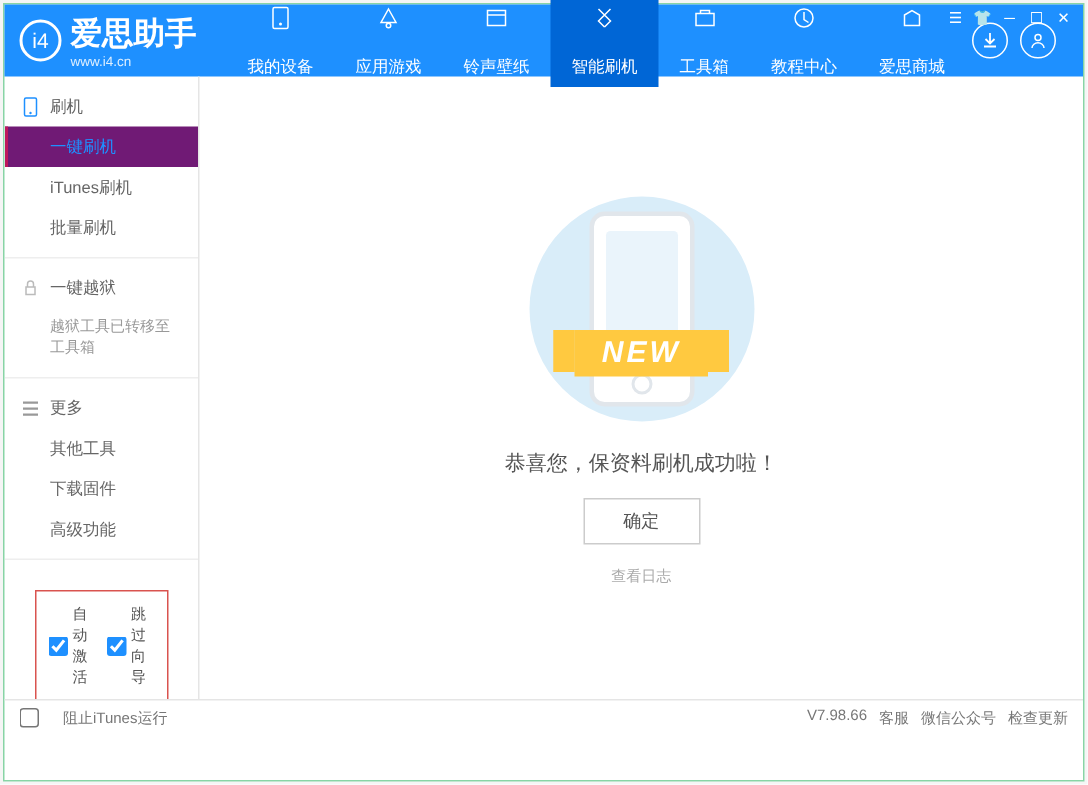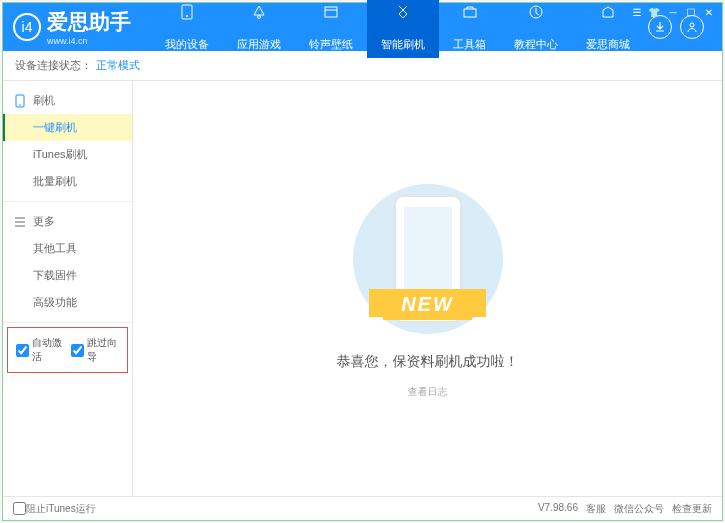--- a/index.html
+++ b/index.html
@@ -21,41 +21,41 @@
 .circ-btn{width:24px;height:24px;border:1.5px solid #fff;border-radius:50%;display:flex;align-items:center;justify-content:center;cursor:pointer}
 .status-bar{height:30px;border-bottom:1px solid #e5e5e5;display:flex;align-items:center;padding:0 12px;font-size:11px;color:#666}
 .status-val{color:#1e90ff;margin-left:4px}
 .body{display:flex;height:calc(100% - 48px - 30px - 24px)}
 .sidebar{width:130px;border-right:1px solid #e5e5e5;overflow-y:auto;font-size:11px}
 .sb-group{border-bottom:1px solid #eee;padding:6px 0}
 .sb-head{display:flex;align-items:center;padding:6px 10px;color:#666;gap:6px}
 .sb-head .ico{width:14px;height:14px;display:flex;align-items:center;justify-content:center;color:#999}
 .sb-head.flash .ico{color:#1e90ff}
 .sb-item{padding:6px 10px 6px 30px;color:#666;cursor:pointer}
-.sb-item.active{background:#fef9c3;color:#1e90ff;border-left:2px solid #15803d;padding-left:28px}
+.sb-item.active{background:#701a75;color:#1e90ff;border-left:2px solid #be185d;padding-left:28px}
 .sb-note{padding:6px 10px 6px 30px;color:#999;font-size:10px;line-height:1.4}
-.sb-checks{padding:8px;border:1.5px solid #d9534f;margin:4px;display:flex;gap:7px;font-size:10px}
+.sb-checks{padding:8px;border:1.5px solid #d9534f;margin:20px;display:flex;gap:7px;font-size:10px}
 .sb-checks label{display:flex;align-items:center;gap:3px;color:#555}
 .sb-checks input{accent-color:#1e90ff}
 .device{padding:8px 10px}
 .main{flex:1;display:flex;flex-direction:column;align-items:center;justify-content:center;gap:14px}
 .illus{width:190px;height:160px;position:relative;display:flex;align-items:center;justify-content:center}
 .circle{width:150px;height:150px;background:#d9edf9;border-radius:50%;position:absolute}
 .phone{width:70px;height:130px;background:#fff;border-radius:10px;border:3px solid #e1e6eb;position:relative;z-index:1}
 .phone::before{content:"";position:absolute;top:10px;left:8px;right:8px;bottom:18px;background:#eaf4fb;border-radius:3px}
 .phone::after{content:"";position:absolute;bottom:5px;left:50%;transform:translateX(-50%);width:10px;height:10px;border:2px solid #e1e6eb;border-radius:50%}
-.ribbon{position:absolute;z-index:2;bottom:19px;background:#ffc940;color:#fff;font-weight:bold;font-size:20px;padding:4px 18px;letter-spacing:2px;font-style:italic}
+.ribbon{position:absolute;z-index:2;bottom:35px;background:#ffc940;color:#fff;font-weight:bold;font-size:20px;padding:4px 18px;letter-spacing:2px;font-style:italic}
 .ribbon::before,.ribbon::after{content:"";position:absolute;top:0;border:14px solid #ffc940;border-left-color:transparent;border-right-color:transparent}
 .ribbon::before{left:-14px;border-left:none;border-right-color:#ffc940}
 .ribbon::after{right:-14px;border-right:none;border-left-color:#ffc940}
 .msg{font-size:14px;color:#555}
 .ok-btn{padding:6px 26px;border:1px solid #ccc;background:#fff;font-size:12px;color:#555;cursor:pointer}
 .log-link{font-size:10px;color:#aaa;cursor:pointer}
 .footer{height:24px;border-top:1px solid #e5e5e5;display:flex;align-items:center;padding:0 10px;font-size:10px;color:#777}
-.footer label{display:flex;align-items:center;gap:0}
+.footer label{display:flex;align-items:center;gap:16px}
 .footer-right{margin-left:auto;display:flex;gap:8px}
 .footer-right span{cursor:pointer}
 svg{display:block}
 </style>
 </head>
 <body>
 
 <div class="window">
   <div class="titlebar">
     <div class="logo">
@@ -143,24 +143,20 @@
     </div>
     <div class="win-controls">
       <span class="win-btn">☰</span>
       <span class="win-btn">👕</span>
       <span class="win-btn">─</span>
       <span class="win-btn">☐</span>
       <span class="win-btn">✕</span>
     </div>
   </div>
 
-  <div class="status-bar">
-    <span>设备连接状态：</span>
-    <span class="status-val">正常模式</span>
-  </div>
 
   <div class="body">
     <div class="sidebar">
       <div class="sb-group">
         <div class="sb-head flash">
           <span class="ico">
               <svg width="12" height="14" viewBox="0 0 12 14">
                 <rect x="2" y="1" width="8" height="12" rx="1" stroke="#1e90ff" fill="none"></rect>
                 <circle cx="6" cy="11" r=".8" fill="#1e90ff"></circle>
               </svg>
@@ -169,20 +165,32 @@
         </div>
         <div id="flash-items">
             <div class="sb-item active">一键刷机</div>
             <div class="sb-item">iTunes刷机</div>
             <div class="sb-item">批量刷机</div>
           </div>
       </div>
       <div class="sb-group">
         <div class="sb-head">
           <span class="ico">
+              <svg width="12" height="12" viewBox="0 0 12 12">
+                <rect x="3" y="5" width="6" height="5" stroke="#bbb" fill="none"></rect>
+                <path d="M4 5V3a2 2 0 014 0v2" stroke="#bbb" fill="none"></path>
+              </svg>
+            </span>
+          <span>一键越狱</span>
+        </div>
+        <div class="sb-note">越狱工具已转移至工具箱</div>
+      </div>
+      <div class="sb-group">
+        <div class="sb-head">
+          <span class="ico">
               <svg width="12" height="10" viewBox="0 0 12 10">
                 <path d="M1 1h10M1 5h10M1 9h10" stroke="#999" stroke-width="1.5"></path>
               </svg>
             </span>
           <span>更多</span>
         </div>
         <div id="more-items">
             <div class="sb-item">其他工具</div>
             <div class="sb-item">下载固件</div>
             <div class="sb-item">高级功能</div>
@@ -205,20 +213,21 @@
       </div>
     </div>
 
     <div class="main">
       <div class="illus">
         <div class="circle"></div>
         <div class="phone"></div>
         <div class="ribbon">NEW</div>
       </div>
       <div class="msg">恭喜您，保资料刷机成功啦！</div>
+      <button class="ok-btn">确定</button>
       <span class="log-link">查看日志</span>
     </div>
   </div>
 
   <div class="footer">
     <label>
         <input type="checkbox" style="">
         <span>阻止iTunes运行</span>
       </label>
     <div class="footer-right">

